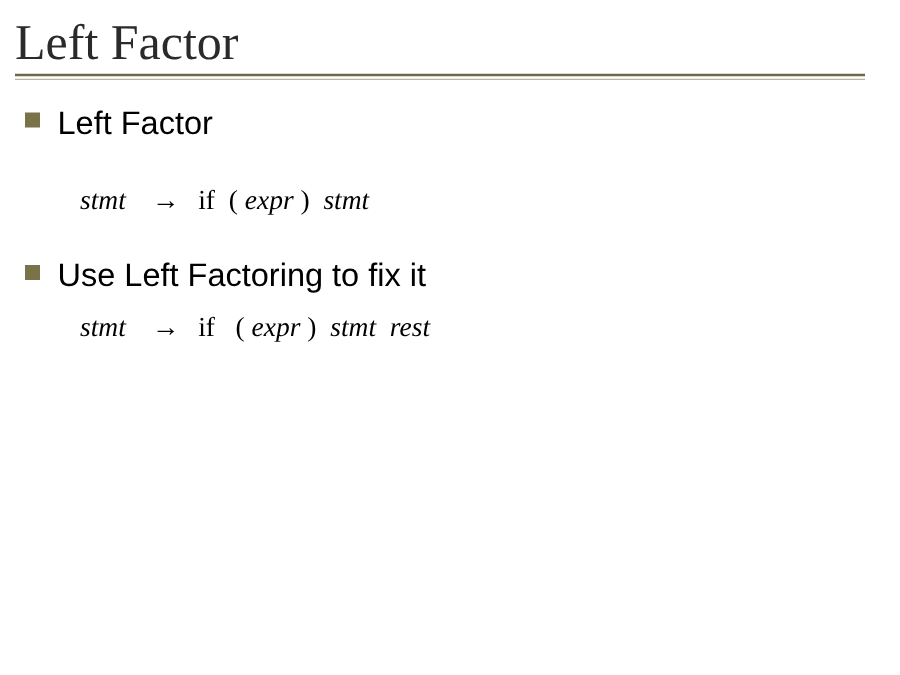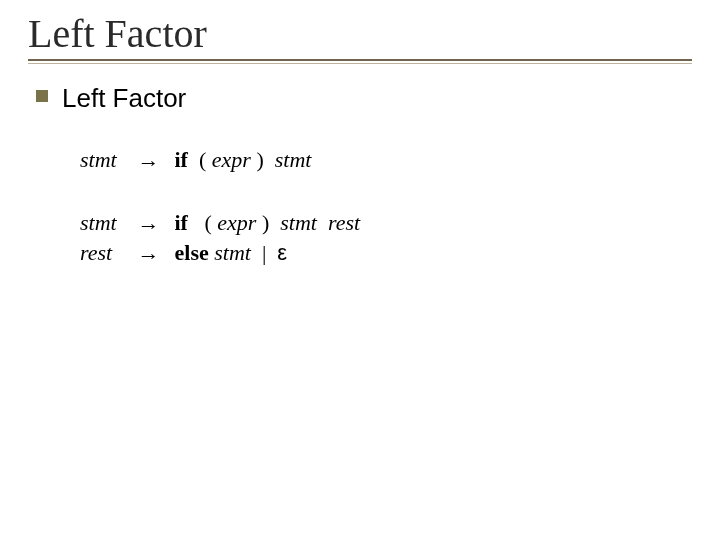--- a/index.html
+++ b/index.html
@@ -9,21 +9,21 @@
     height: 540px;
     background: #ffffff;
     font-family: Arial, "Helvetica Neue", Helvetica, sans-serif;
     color: #000;
     overflow: hidden;
   }
   .slide {
     box-sizing: border-box;
     width: 720px;
     height: 540px;
-    padding: 10px 28px 20px 28px;
+    padding: 10px 28px 20px 12px;
     position: relative;
   }
   .title {
     font-family: "Times New Roman", Times, serif;
     font-size: 40px;
     color: #2a2a2a;
     margin: 0 0 2px 0;
     font-weight: normal;
   }
   .title-rule-outer {
@@ -74,21 +74,21 @@
     font-family: "Times New Roman", Times, serif;
     font-style: italic;
   }
   .grammar {
     font-family: "Times New Roman", Times, serif;
     font-size: 22px;
     line-height: 1.35;
     margin: 4px 0 14px 44px;
   }
   .grammar .kw {
-    font-weight: bold;
+    font-weight: normal;
   }
   .grammar .nt {
     font-style: italic;
   }
   .grammar .arrow {
     font-family: Arial, sans-serif;
     font-style: normal;
     padding: 0 4px;
   }
   .grammar-row {
@@ -130,27 +130,26 @@
     <div class="grammar">
       <div class="grammar-row">
         <span class="nt lhs">stmt</span>
         <span class="arrow">→</span>&nbsp;
         <span class="kw">if</span>&nbsp;&nbsp;<span>(</span>&nbsp;<span class="nt">expr</span>&nbsp;<span>)</span>&nbsp;&nbsp;<span class="nt">stmt</span>
       </div>
     </div>
 
     <div class="gap-md"></div>
 
+    <div class="lvl1">
+      <div class="bullet"></div>
+      <div class="text">Use Left Factoring to fix it</div>
+    </div>
     <div class="grammar">
       <div class="grammar-row">
         <span class="nt lhs">stmt</span>
         <span class="arrow">→</span>&nbsp;
         <span class="kw">if</span>&nbsp;&nbsp;&nbsp;<span>(</span>&nbsp;<span class="nt">expr</span>&nbsp;<span>)</span>&nbsp;&nbsp;<span class="nt">stmt</span>&nbsp;&nbsp;<span class="nt">rest</span>
-      </div>
-      <div class="grammar-row">
-        <span class="nt lhs">rest</span>
-        <span class="arrow">→</span>&nbsp;
-        <span class="kw">else</span>&nbsp;<span class="nt">stmt</span>&nbsp;&nbsp;<span>|</span>&nbsp;&nbsp;<span class="eps">ε</span>
       </div>
     </div>
 
   </div>
 </div>
 
 </body></html>

